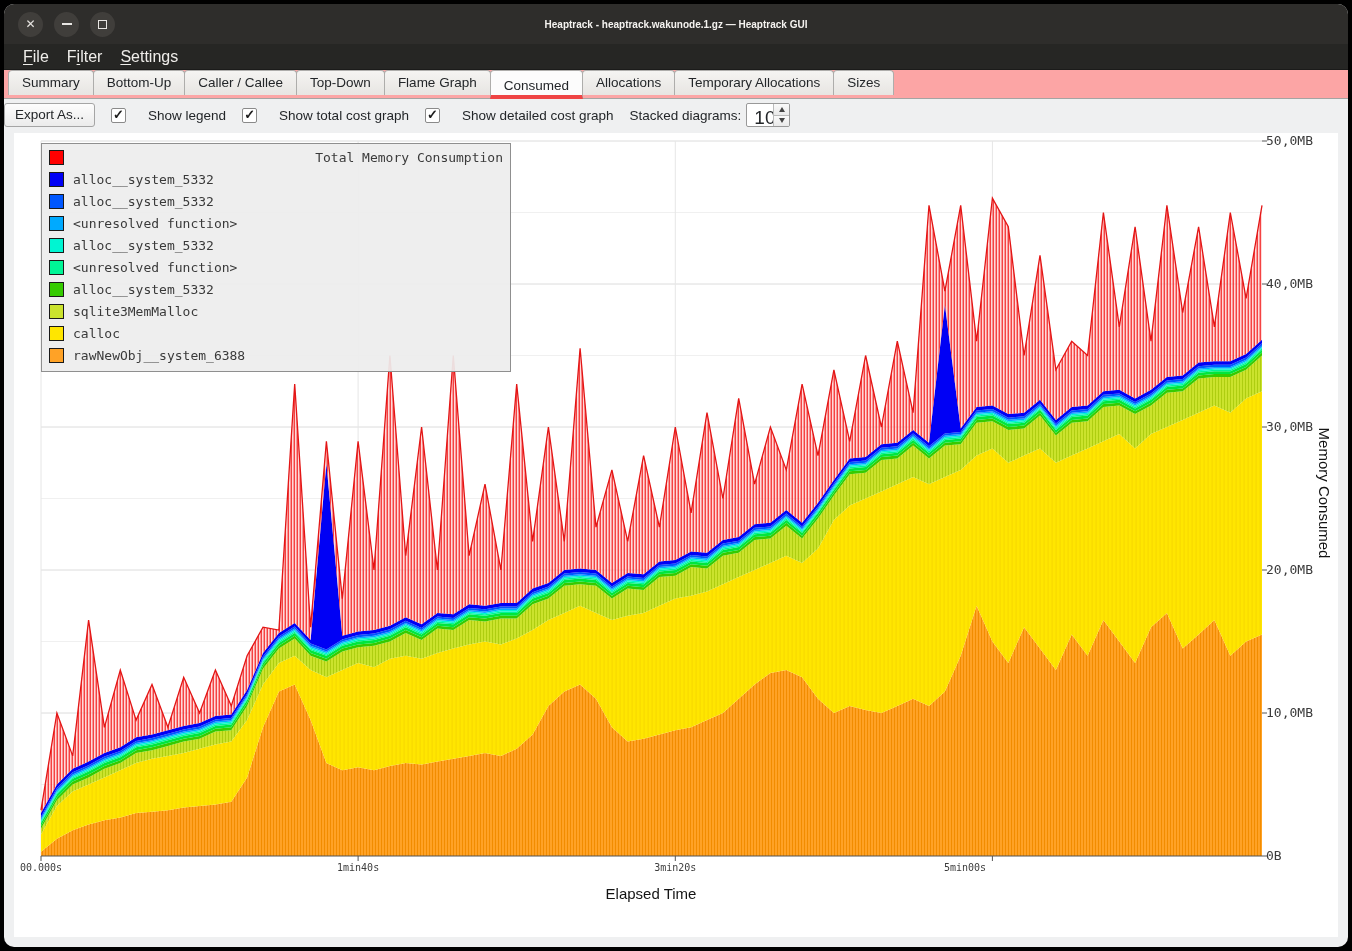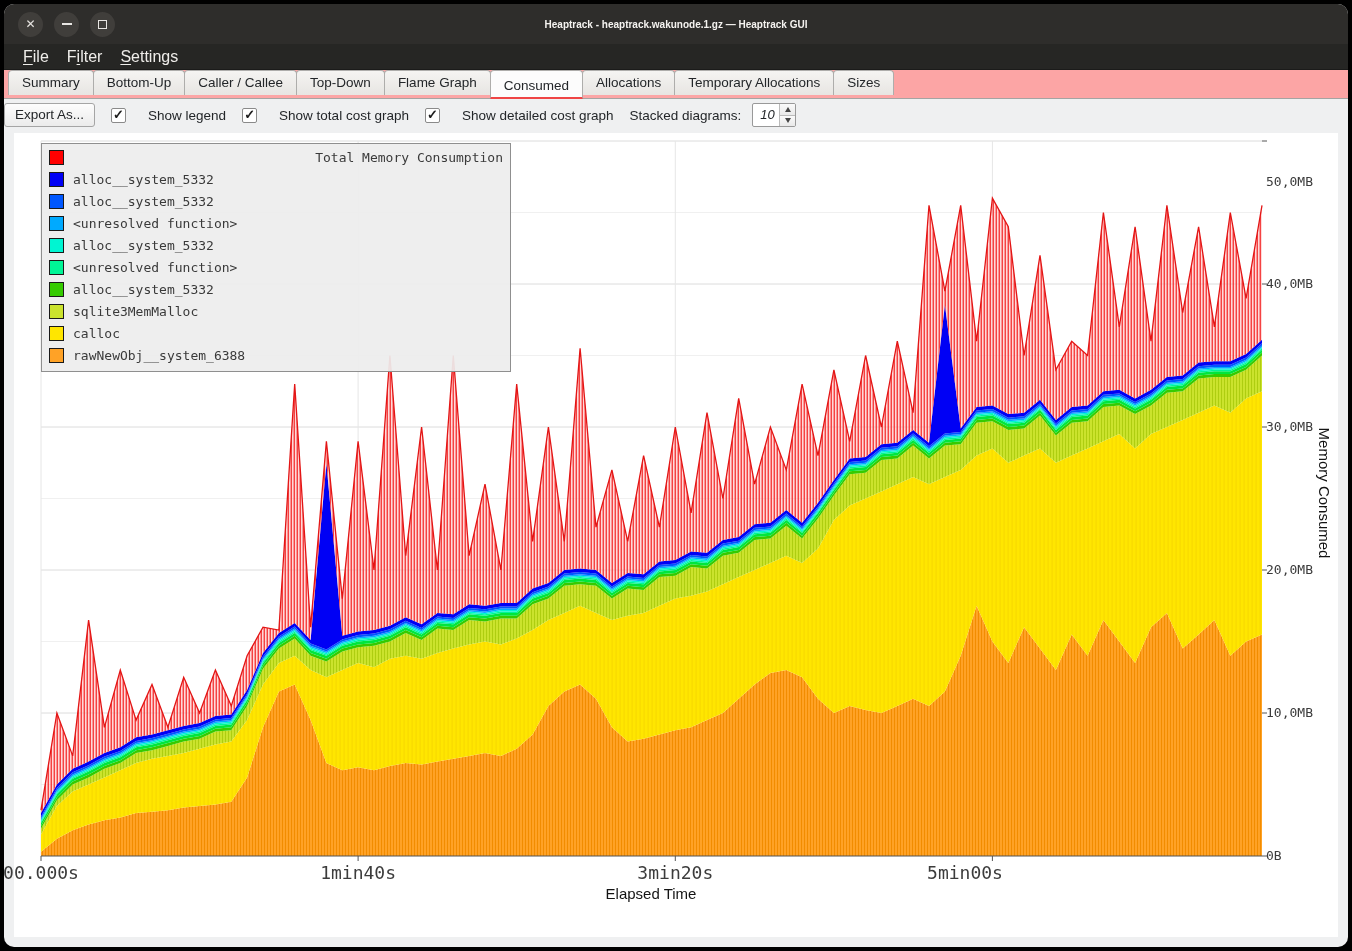--- a/index.html
+++ b/index.html
@@ -18,49 +18,49 @@
 
   
   .menubar { height:26px; background:#262624; border-bottom:1px solid #1b1b1a; display:flex; align-items:center; padding-left:10px; flex:none; }
   .menu-item { color:#efedea; font-size:16px; padding:3px 9px; cursor:default; }
   .menu-item u { text-decoration:underline; text-underline-offset:2px; }
 
   
   .tabbar { height:29px; background:#fca5a5; border-bottom:1px solid #a5a4a2; display:flex; align-items:flex-start; padding-left:4px; flex:none; }
   .tab { font-size:13.5px; color:#232629; padding:4px 13px 5px; background:linear-gradient(#f5f4f2,#e7e5e2);
          border:1px solid #aeadab; border-bottom:none; border-radius:4px 4px 0 0; margin-right:-1px; height:25px; cursor:default; white-space:nowrap; }
-  .tab.active { background:#fcfcfc; height:29px; padding-top:7px; margin-bottom:-1px; border-bottom:2px solid #ef4444; position:relative; z-index:1; }
+  .tab.active { background:#fcfcfc; height:29px; padding-top:7px; margin-bottom:-1px; border-bottom:4px solid #ef4444; position:relative; z-index:1; }
 
   
   .toolbarrow { height:32px; display:flex; align-items:center; gap:16px; padding:0 0; font-size:13.5px; color:#232629; flex:none; }
   .export-btn { font-family:inherit; font-size:13.5px; color:#232629; padding:3px 10px 4px; background:linear-gradient(#fdfdfd,#ebebeb);
                 border:1px solid #a5a5a5; border-radius:3px; cursor:default; }
   .toolbar-checkboxes { display:flex; align-items:center; gap:16px; }
   .checkbox { display:flex; align-items:center; gap:22px; cursor:default; }
   .cb-box { width:15px; height:15px; background:#fff; border:1px solid #8a8a8a; border-radius:2px; display:flex; align-items:center; justify-content:center; }
   .cb-box.checked::after { content:"✓"; font-size:13px; font-weight:bold; color:#1d1d1d; line-height:1; margin-top:-1px; }
-  .stacked-group { display:flex; align-items:center; gap:11px; }
+  .stacked-group { display:flex; align-items:center; gap:5px; }
   .spin { display:flex; height:24px; background:#fff; border:1px solid #999; border-radius:2px; overflow:hidden; }
-  .spin-val { width:26px; padding:3px 0 0 7px; font-size:13px;font-style:italic; }
+  .spin-val { width:26px; padding:3px 0 0 7px; font-size:19px; }
   .spin-btns { width:16px; display:flex; flex-direction:column; border-left:1px solid #bbb; }
   .spin-btn { flex:1; display:flex; align-items:center; justify-content:center; background:linear-gradient(#fafafa,#e9e9e9); cursor:default; }
   .spin-btn + .spin-btn { border-top:1px solid #bbb; }
   .arr-up { width:0; height:0; border-left:3.5px solid transparent; border-right:3.5px solid transparent; border-bottom:5px solid #444; }
   .arr-down { width:0; height:0; border-left:3.5px solid transparent; border-right:3.5px solid transparent; border-top:5px solid #444; }
 
   
   .chart-wrap { flex:1; margin:2px 10px 10px; background:#fff; position:relative; overflow:visible; }
   .chart-wrap svg { position:absolute; left:0; top:0; }
   .legend { position:absolute; left:27px; top:10px; width:470px; background:rgba(237,237,237,0.93); border:1px solid #8f8f8f;
             padding:2px 7px 5px; font-family:"DejaVu Sans Mono", monospace; font-size:13px; color:#3a3a3a; z-index:3; }
   .lg-row { display:flex; align-items:center; height:22px; gap:9px; }
   .lg-swatch { width:15px; height:15px; border:1px solid #1a1a1a; flex:none; }
   .lg-title-text { flex:1; text-align:right; }
   .ytick { position:absolute; left:1252px; font-family:"DejaVu Sans Mono", monospace; font-size:13px; color:#3c3c3c; white-space:nowrap; }
-  .xtick { position:absolute; top:729px; transform:translateX(-50%); font-family:"DejaVu Sans Mono", monospace; font-size:18px; color:#3c3c3c; white-space:nowrap; }
+  .xtick { position:absolute; top:729px; transform:translateX(-50%); font-family:"DejaVu Sans Mono", monospace; font-size:10px; color:#3c3c3c; white-space:nowrap; }
   .xaxis-title { position:absolute; left:637px; top:752px; transform:translateX(-50%); font-size:15px; color:#141414; }
   .yaxis-title { position:absolute; left:1310px; top:360px; transform:translate(-50%,-50%) rotate(90deg); font-size:15px; color:#141414; white-space:nowrap; }
 </style>
 </head>
 <body>
 
 <div class="window">
 
   <div class="titlebar">
     <div class="win-buttons">
@@ -227,20 +227,20 @@
           <span>rawNewObj__system_6388</span>
         </div>
       </div>
     <div class="xaxis-title">Elapsed Time</div>
     <div class="yaxis-title">Memory Consumed</div>
   <div class="ytick" style="top: 715px;">0B</div>
       <div class="ytick" style="top: 572px;">10,0MB</div>
       <div class="ytick" style="top: 429px;">20,0MB</div>
       <div class="ytick" style="top: 286px;">30,0MB</div>
       <div class="ytick" style="top: 143px;">40,0MB</div>
-      <div class="ytick" style="top: 0px; margin-top: 41px;">50,0MB</div>
+      <div class="ytick" style="top: 0px;">50,0MB</div>
       <div class="xtick" style="left: 27px;">00.000s</div>
       <div class="xtick" style="left: 344.1px;">1min40s</div>
       <div class="xtick" style="left: 661.3px;">3min20s</div>
       <div class="xtick" style="left: 951px;">5min00s</div>
     </div>
 
 </div>
 
 </body></html>

